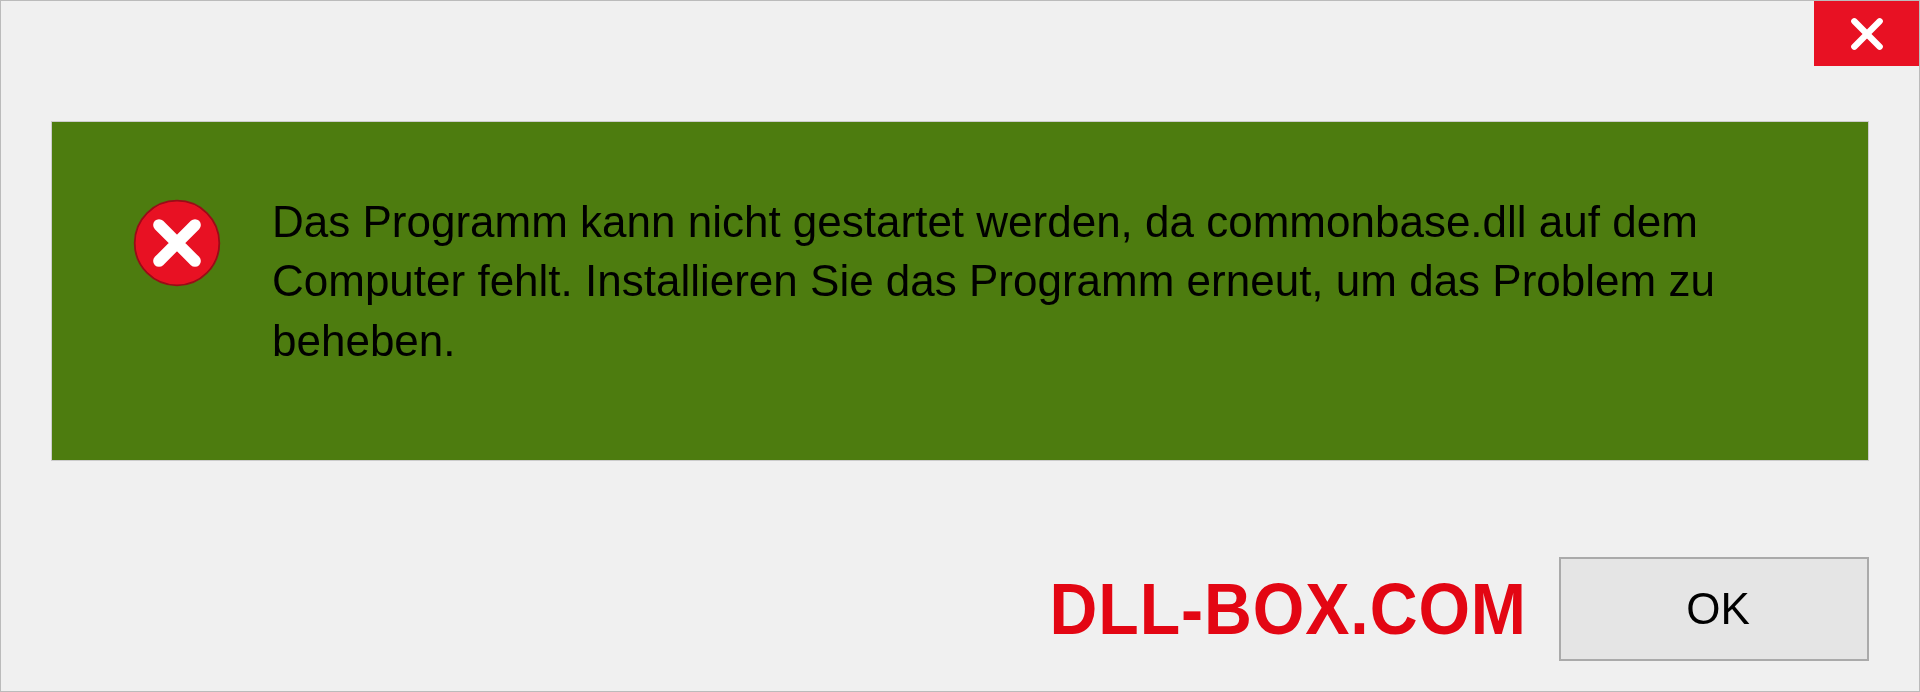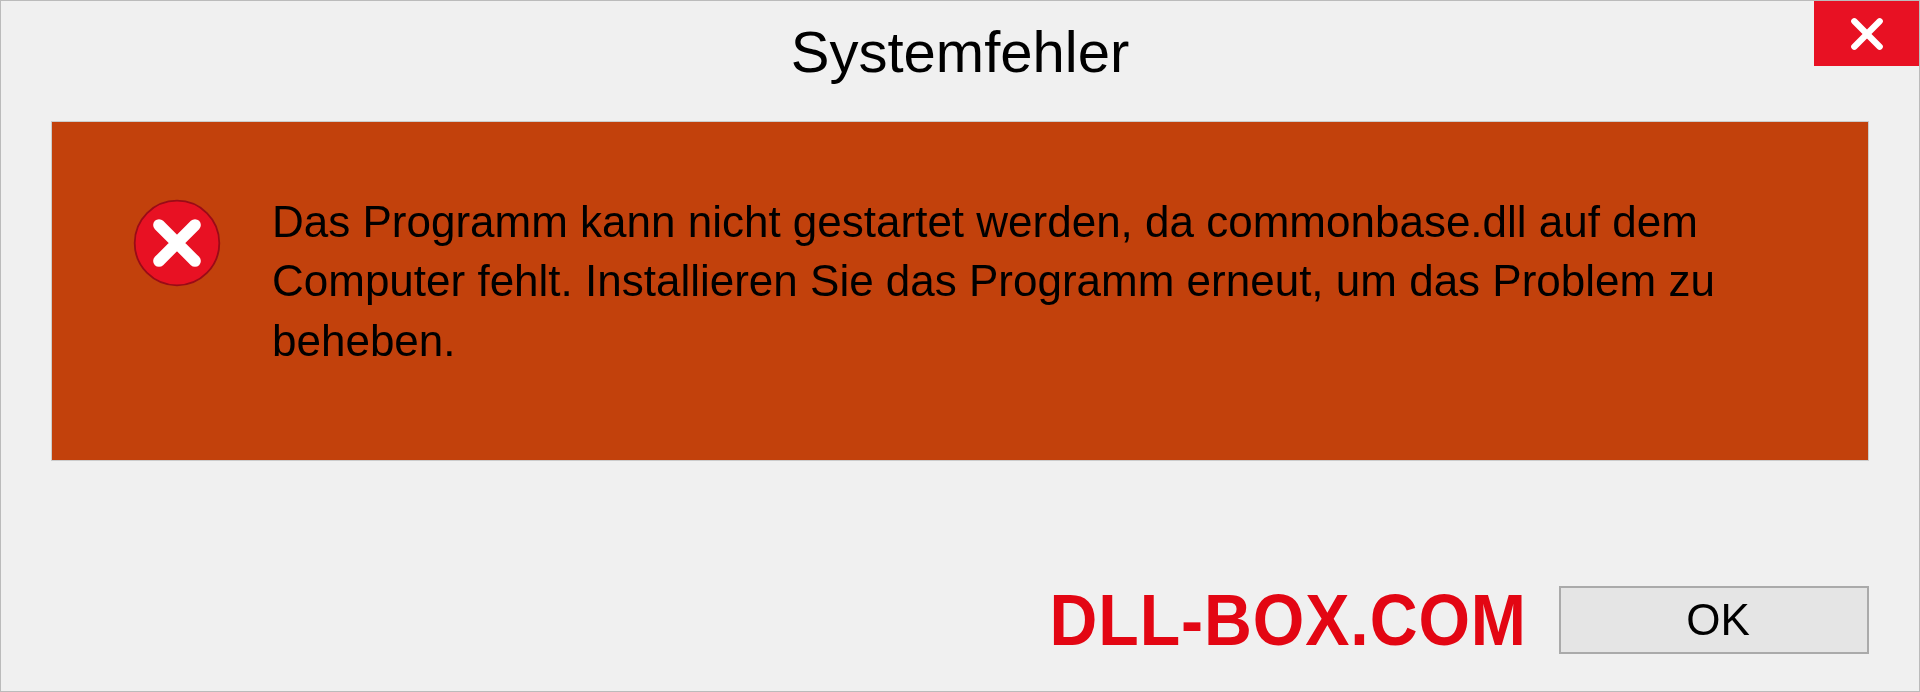--- a/index.html
+++ b/index.html
@@ -39,21 +39,21 @@
       align-items: center;
       justify-content: center;
       cursor: pointer;
     }
     .close-button svg {
       width: 38px;
       height: 38px;
     }
     .content-panel {
       margin: 20px 50px 0 50px;
-      background: #c2410c;
+      background: #4d7c0f;
       border: 1px solid #ccc;
       padding: 70px 40px 90px 80px;
       display: flex;
       align-items: flex-start;
       gap: 50px;
     }
     .error-icon-wrapper {
       flex-shrink: 0;
       width: 90px;
       height: 90px;
@@ -84,38 +84,37 @@
       font-weight: 900;
       color: #e30613;
       letter-spacing: 1px;
       font-family: Arial, "Arial Black", sans-serif;
       font-stretch: condensed;
       transform: scaleX(0.92);
       transform-origin: right center;
     }
     .ok-button {
       width: 310px;
-      height: 68px;
+      height: 104px;
       background: #e5e5e5;
       border: 2px solid #aaa;
       font-size: 44px;
       color: #000;
       display: flex;
       align-items: center;
       justify-content: center;
       cursor: pointer;
       font-family: inherit;
       padding-left: 8px;
     }
   </style>
 </head>
 <body>
 
 <div class="title-bar">
-  <div class="dialog-title">Systemfehler</div>
   <div class="close-button">
     <svg viewBox="0 0 24 24">
       <path d="M4 4 L20 20 M20 4 L4 20" stroke="#ffffff" stroke-width="4" stroke-linecap="round" fill="none"></path>
     </svg>
   </div>
 </div>
 
 <div class="content-panel">
   <div class="error-icon-wrapper">
     <svg viewBox="0 0 100 100">

